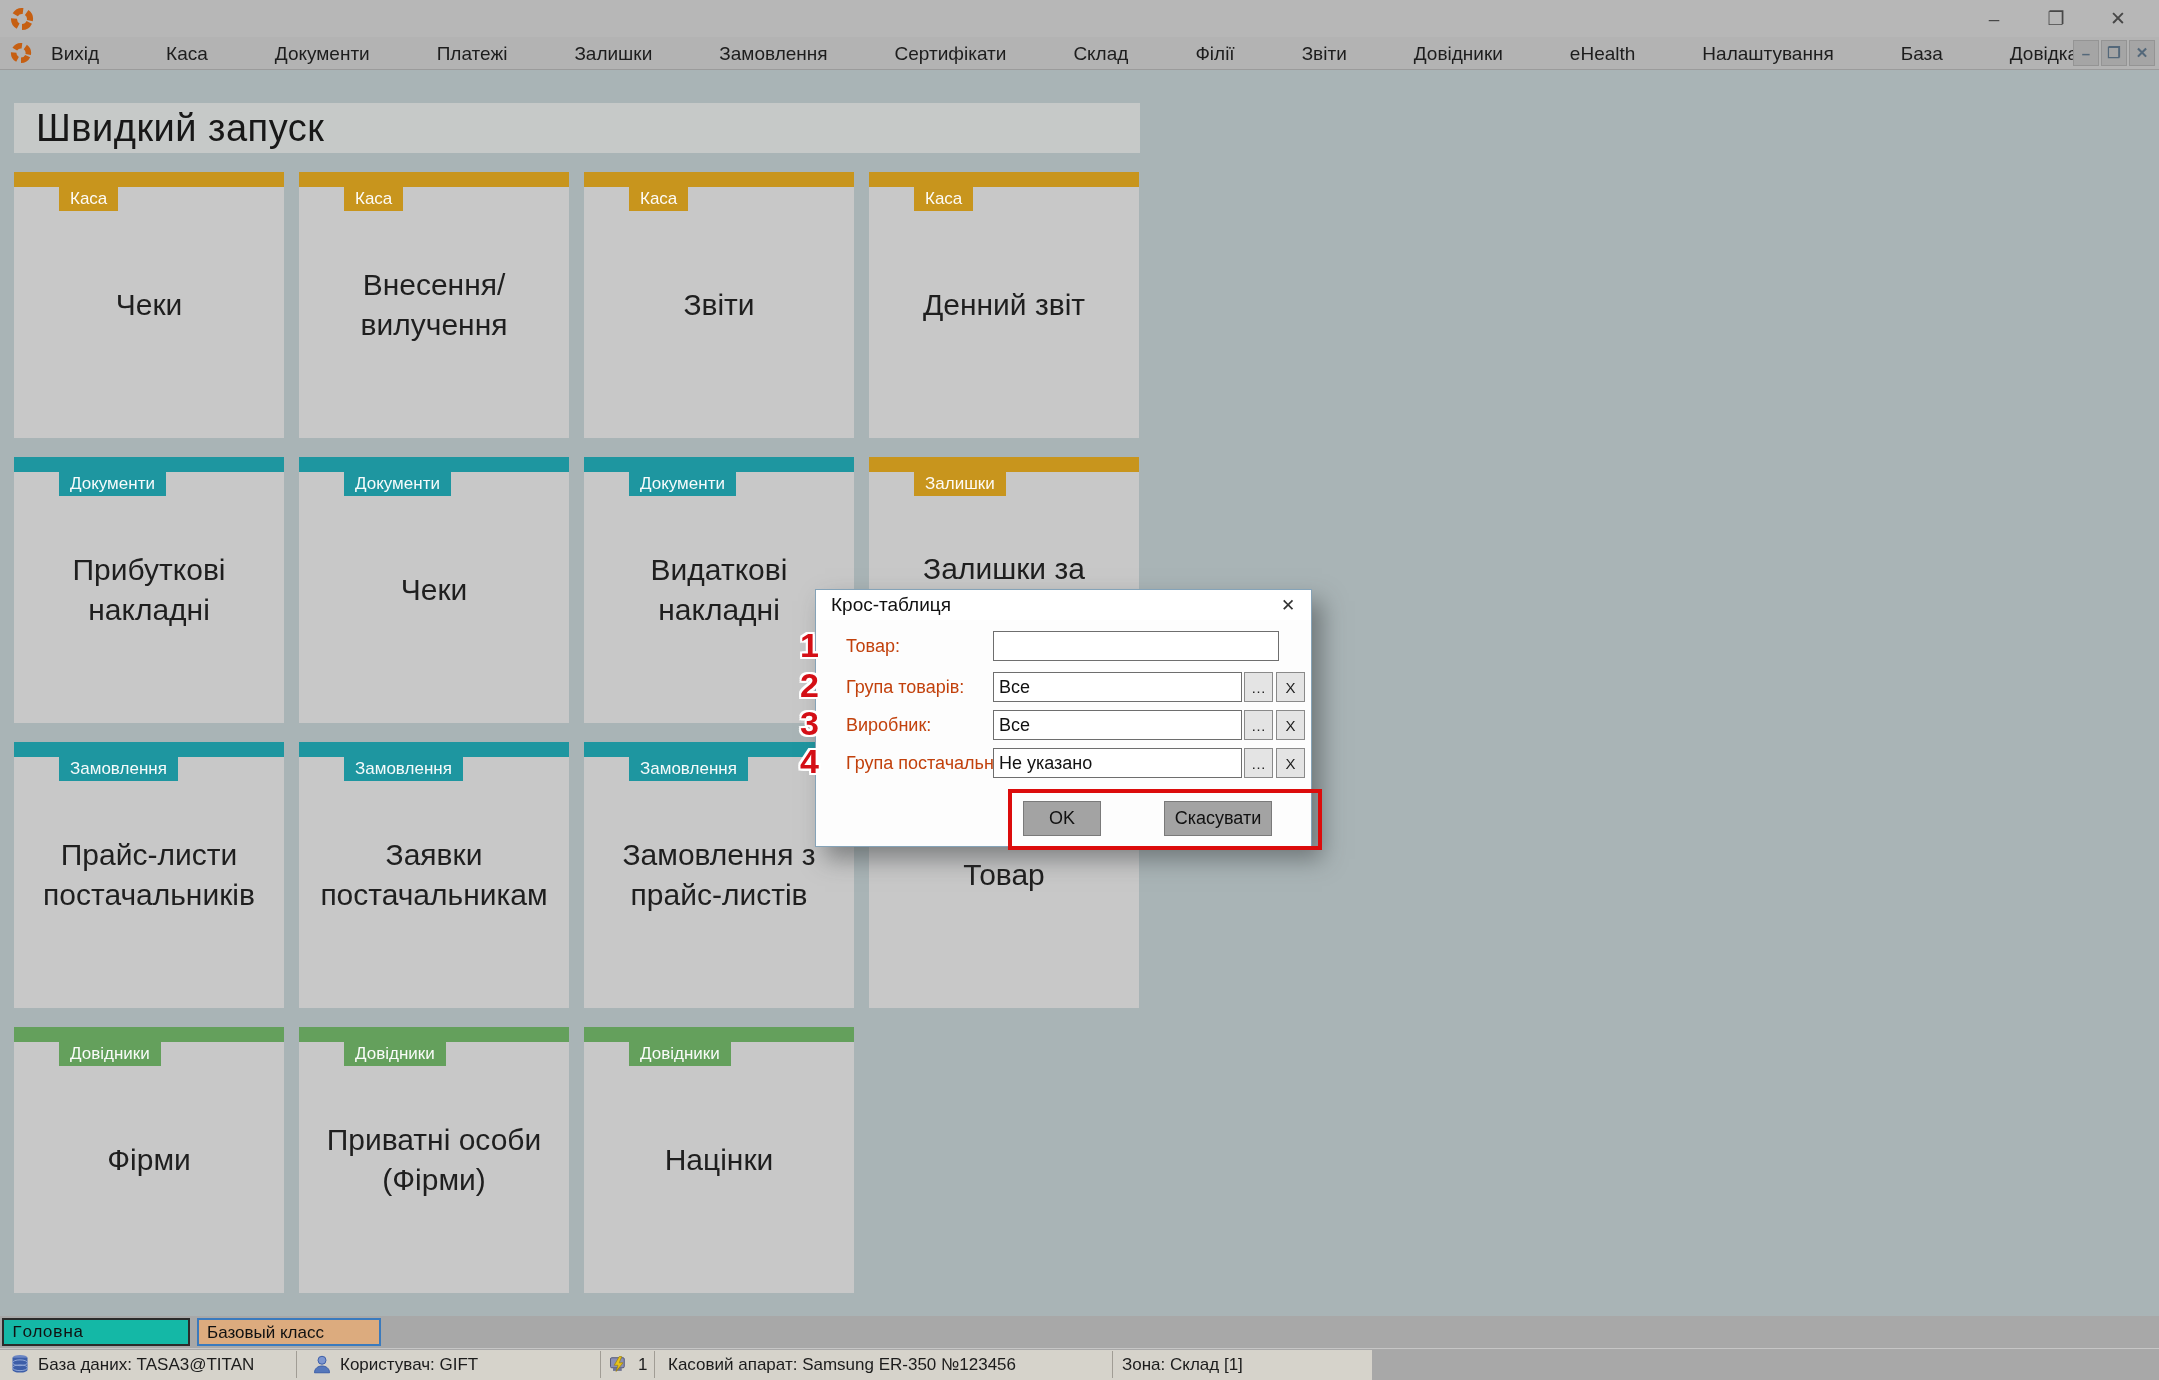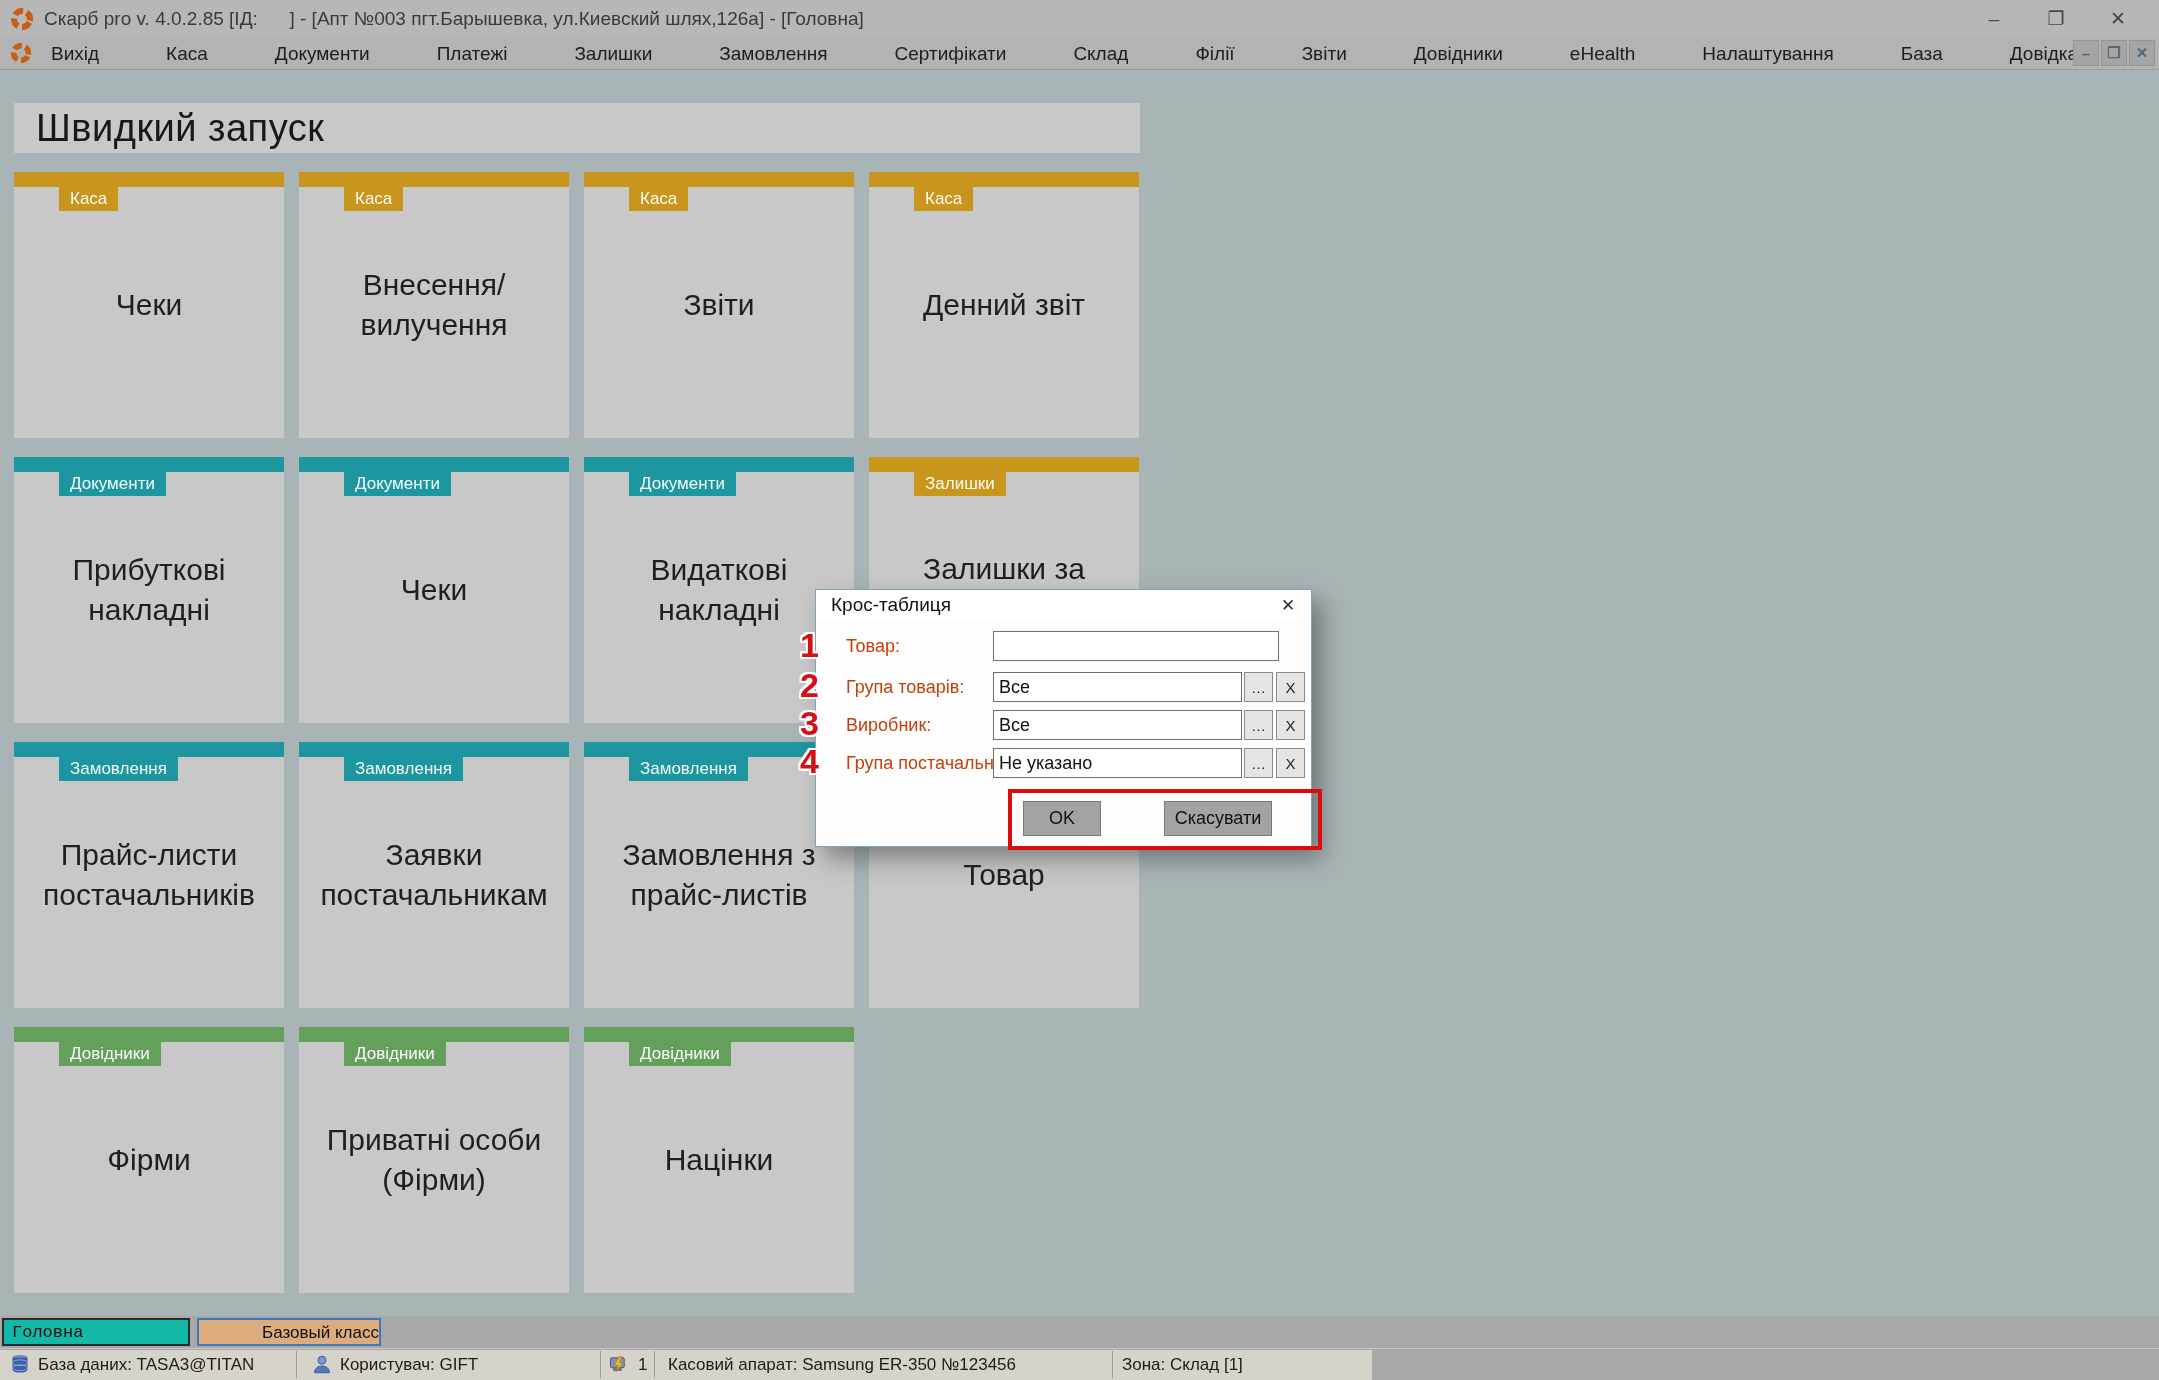--- a/index.html
+++ b/index.html
@@ -52,38 +52,37 @@
 
   
   .ann-rect { position:absolute; left:1008px; top:789px; width:314px; height:61px; border:4px solid #dc0c0c; z-index:60; pointer-events:none; }
   .ann-num { position:absolute; z-index:60; font-size:34px; font-weight:bold; color:#d40f16; pointer-events:none;
     text-shadow:-2px -2px 0 #fff, 2px -2px 0 #fff, -2px 2px 0 #fff, 2px 2px 0 #fff, 0 -2px 0 #fff, 0 2px 0 #fff, -2px 0 0 #fff, 2px 0 0 #fff; }
 
   
   .tabstrip { position:absolute; left:0; top:1316px; width:2159px; height:32px; background:#a8a8a8; }
   .tab { position:absolute; top:2px; height:28px; font-size:17px; line-height:25px; padding-left:8px; color:#111; cursor:pointer; }
   .tab.inactive { left:2px; width:188px; background:#14b8a6; border:2px solid #2b2b2b;font-family:Liberation Mono, monospace; }
-  .tab.active { left:197px; width:184px;text-align:right; }
+  .tab.active { left:197px; width:184px; }
 
   .statusbar { position:absolute; left:0; top:1348px; width:2159px; height:32px; background:#a8a8a8; border-top:1px solid #c6c6c6; }
   .status-panel { position:absolute; left:0; top:1px; width:1372px; height:31px; background:#d6d3cb; }
   .status-sep { position:absolute; top:2px; width:1px; height:27px; background:#a19d95; }
   .status-text { position:absolute; top:0; font-size:17px; line-height:31px; color:#1c1c1c; white-space:nowrap; }
   .status-icon { position:absolute; top:5px; width:20px; height:20px; }
 </style>
 </head>
 <body>
 
 <div id="app">
 
   <div class="titlebar">
     <svg class="logo" width="24" height="24" viewBox="0 0 24 24">
       <circle cx="12" cy="12" r="8" fill="none" stroke="#c65f12" stroke-width="6" stroke-dasharray="9 4" transform="rotate(25 12 12)"></circle>
     </svg>
-    <span class="title-text">Скарб pro v. 4.0.2.85 [ІД:      ] - [Апт №003 пгт.Барышевка, ул.Киевский шлях,126а] - [Головна]</span>
     <div class="win-controls">
       <div class="win-btn">–</div>
       <div class="win-btn">❐</div>
       <div class="win-btn">✕</div>
     </div>
   </div>
 
   <div class="menubar">
     <svg class="logo" width="22" height="22" viewBox="0 0 24 24">
       <circle cx="12" cy="12" r="8" fill="none" stroke="#c65f12" stroke-width="6" stroke-dasharray="9 4" transform="rotate(25 12 12)"></circle>

